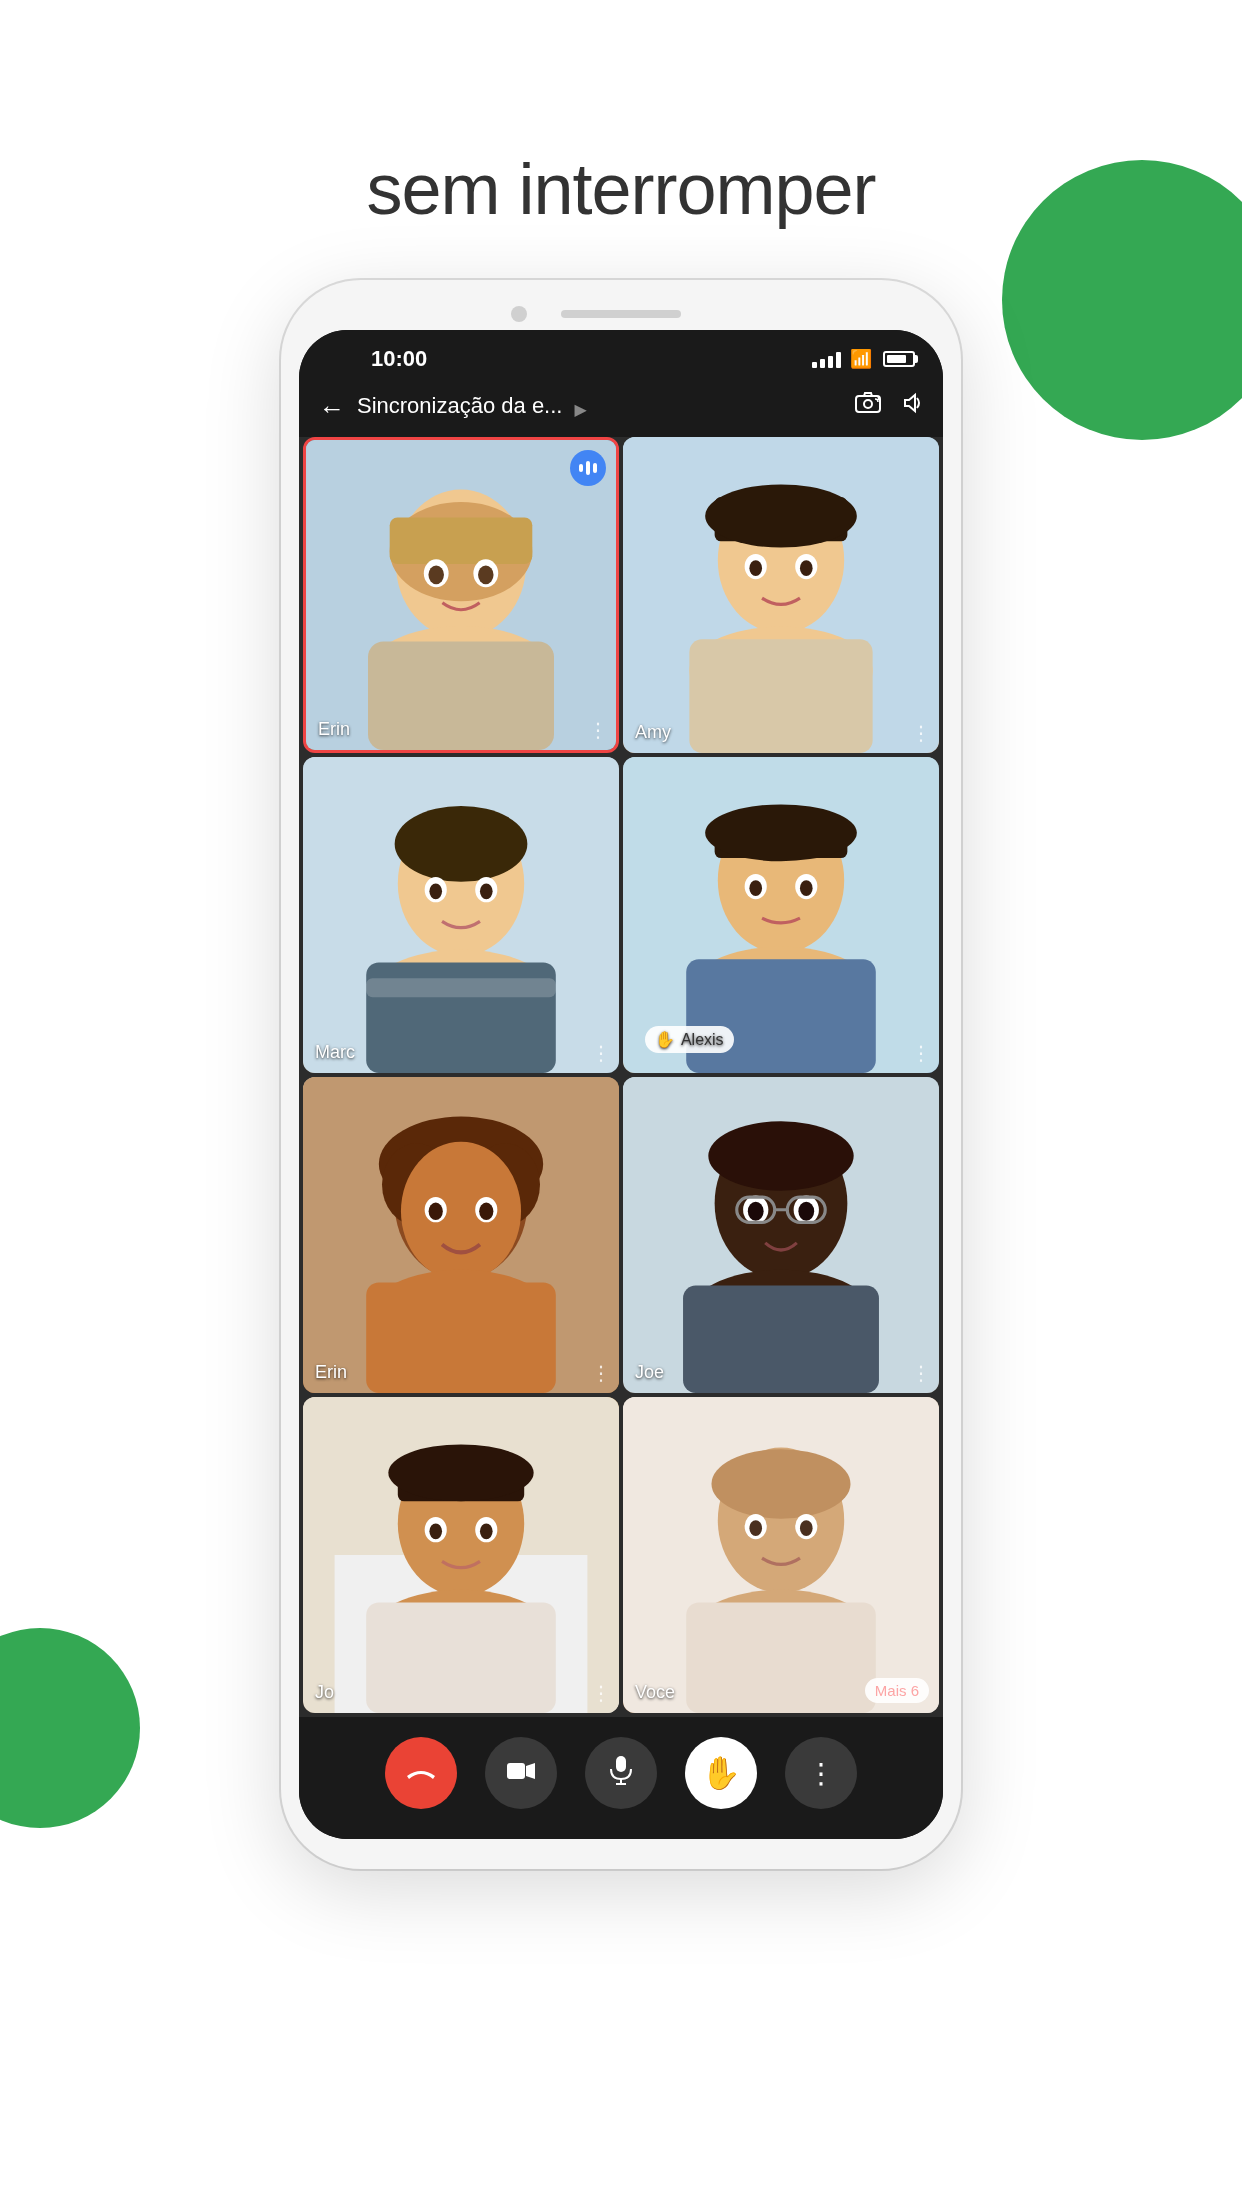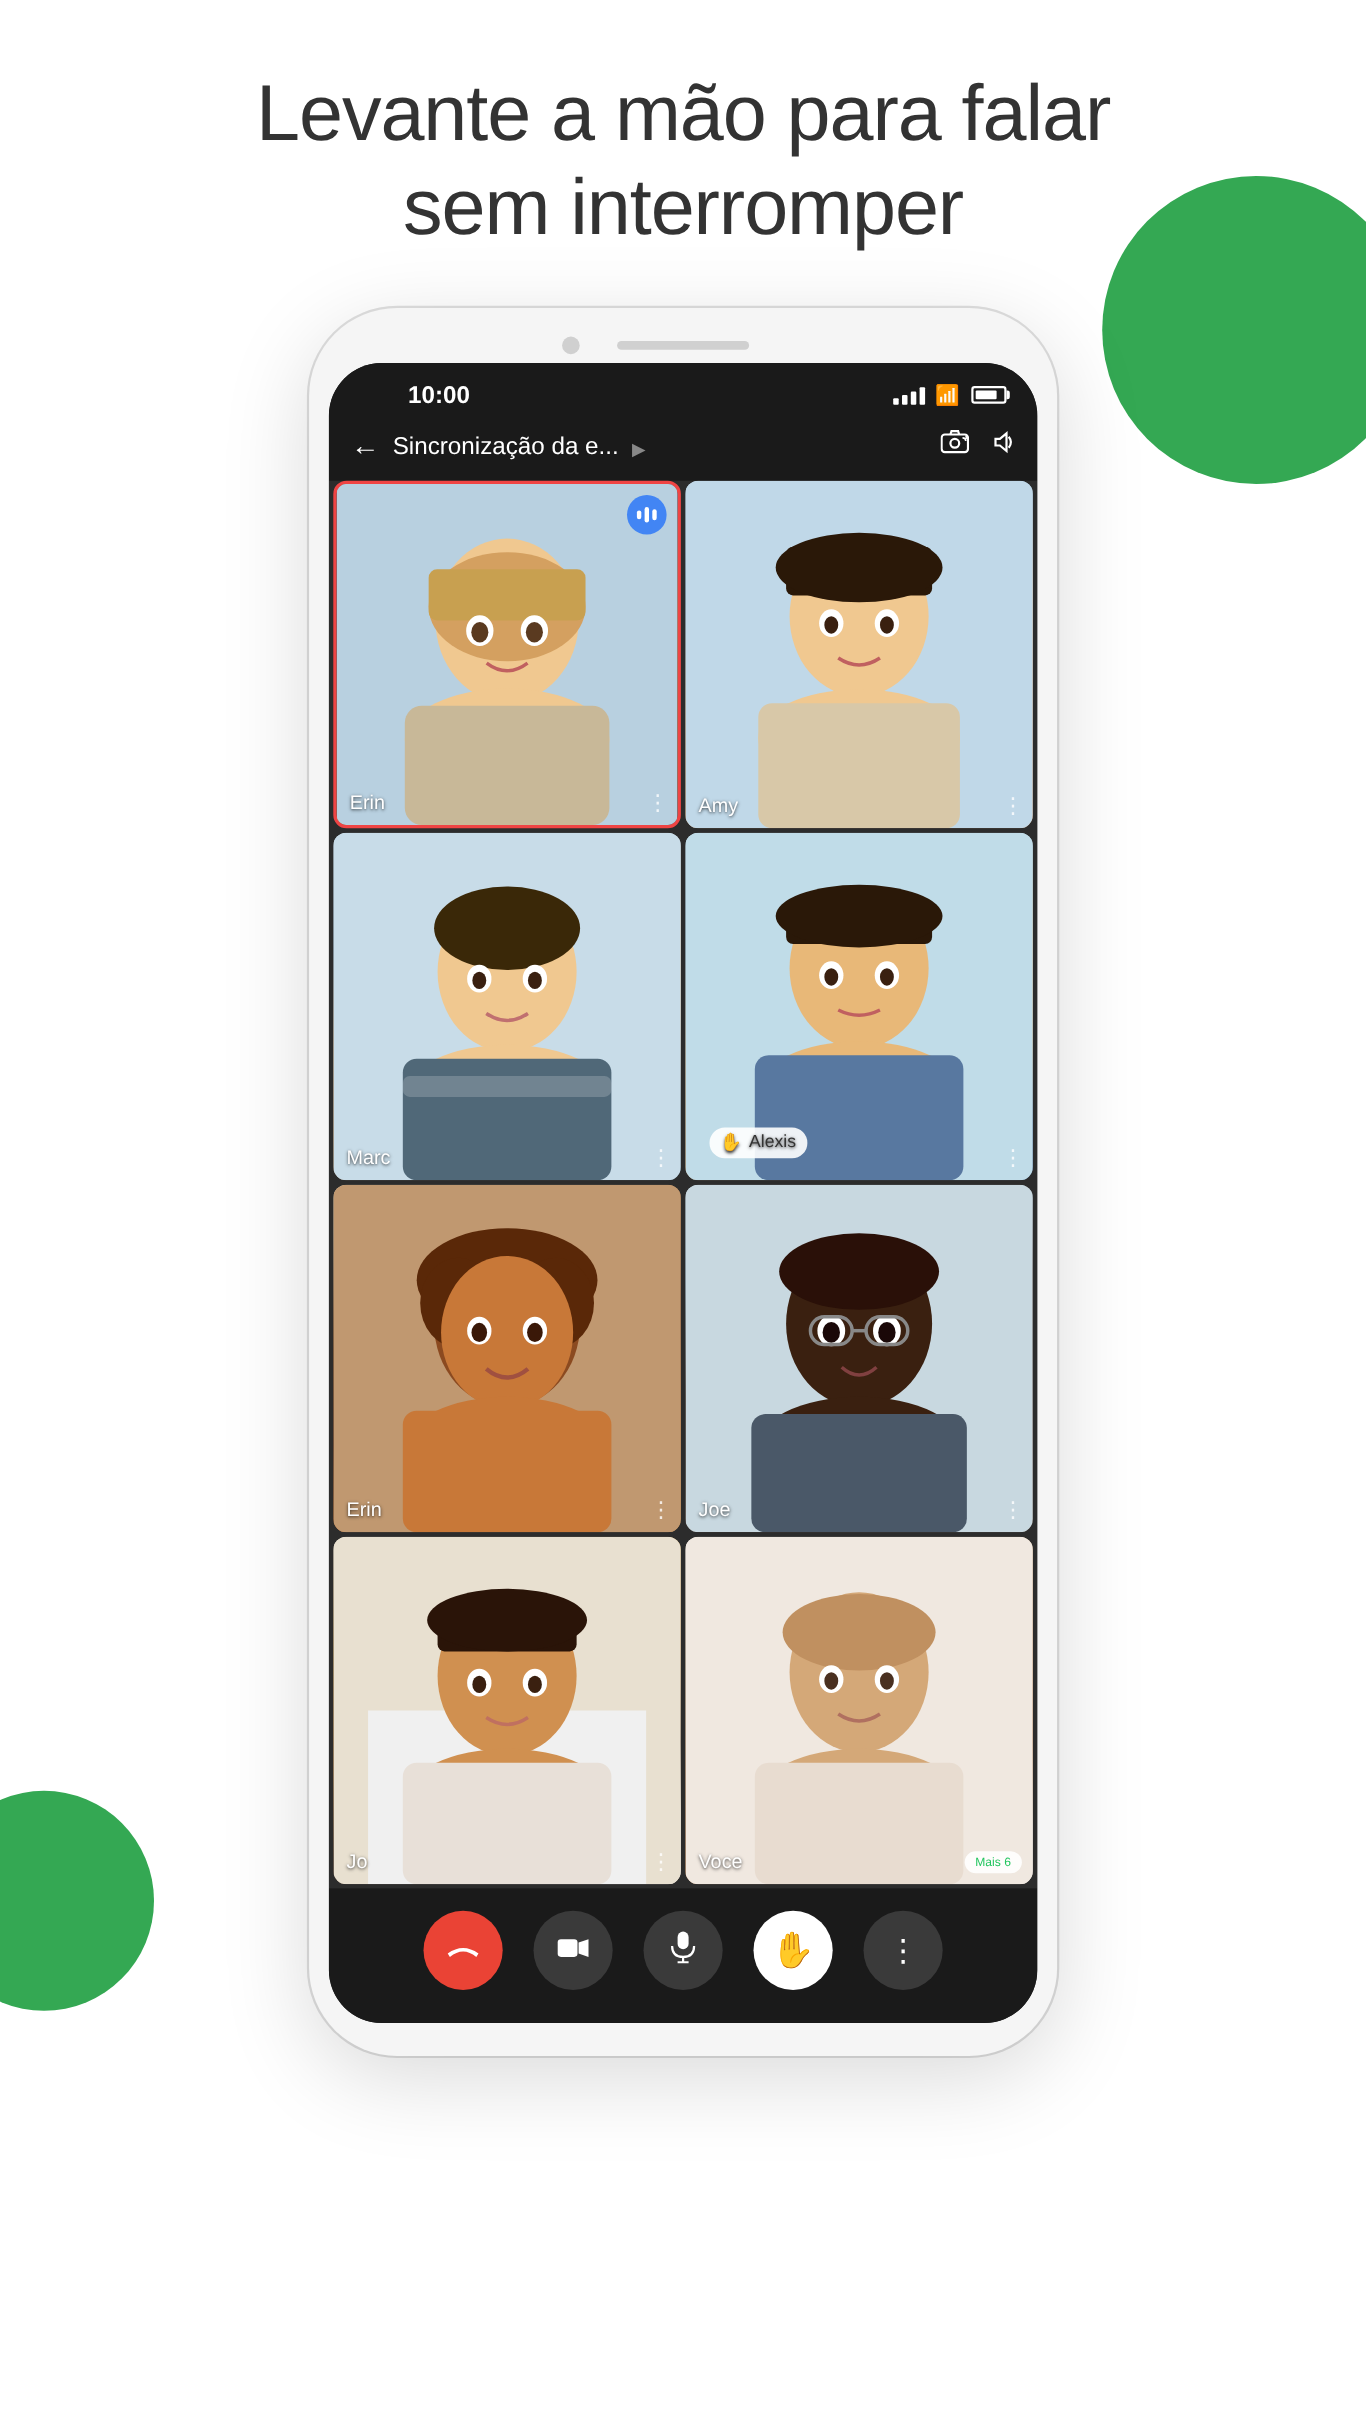--- a/index.html
+++ b/index.html
@@ -298,24 +298,24 @@
       width: 4px;
       border-radius: 2px;
     }
 
     
     .more-badge {
       position: absolute;
       bottom: 10px;
       right: 10px;
       background: rgba(255,255,255,0.9);
-      color: #22c55e;
+      color: #fca5a5;
       padding: 4px 10px;
       border-radius: 20px;
-      font-size: 11px;
+      font-size: 15px;
       font-weight: 500;
     }
 
     
     .bottom-controls {
       display: flex;
       justify-content: center;
       align-items: center;
       padding: 20px 30px 30px;
       background: #1a1a1a;
@@ -373,21 +373,21 @@
 
   </style>
 </head>
 <body>
 
 <div class="bg-circle-top-right"></div>
 <div class="bg-circle-bottom-left"></div>
 
 <div class="headline">
   <div class="headline-text">
-    <span>Levante a mão para falar</span><br>
+    <br>
     <span>sem interromper</span>
   </div>
 </div>
 
 <div class="phone-wrapper">
   <div class="phone-frame">
 
     <div class="phone-notch-area">
       <div class="phone-camera"></div>
       <div class="phone-speaker"></div>

